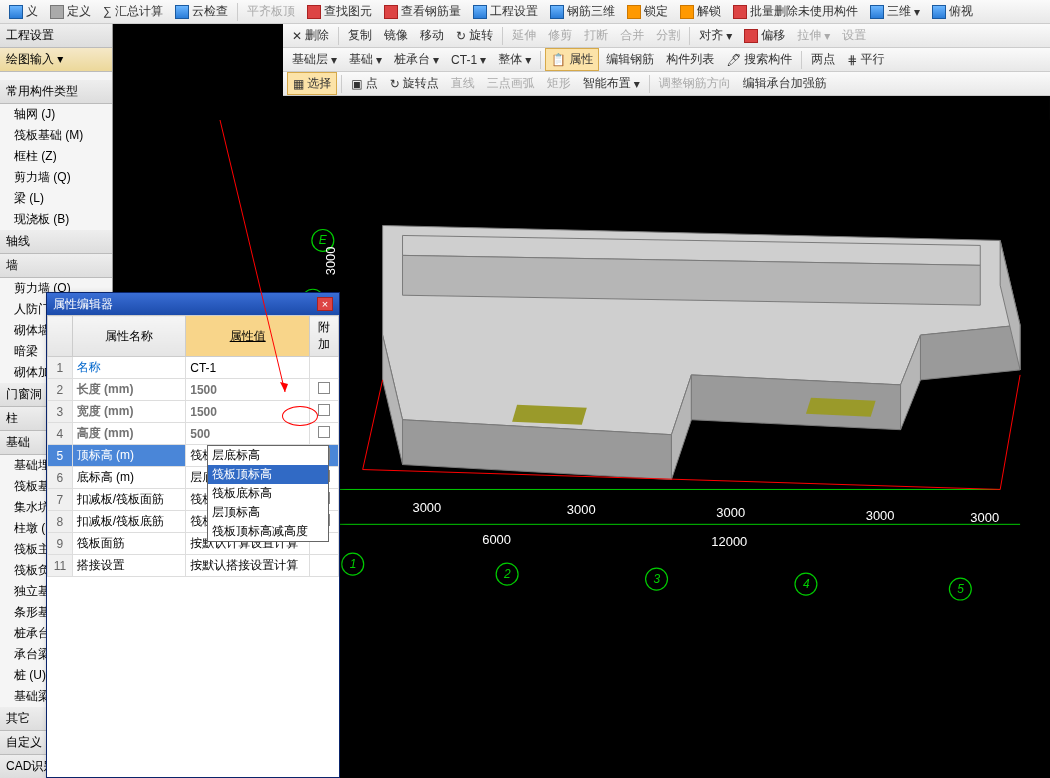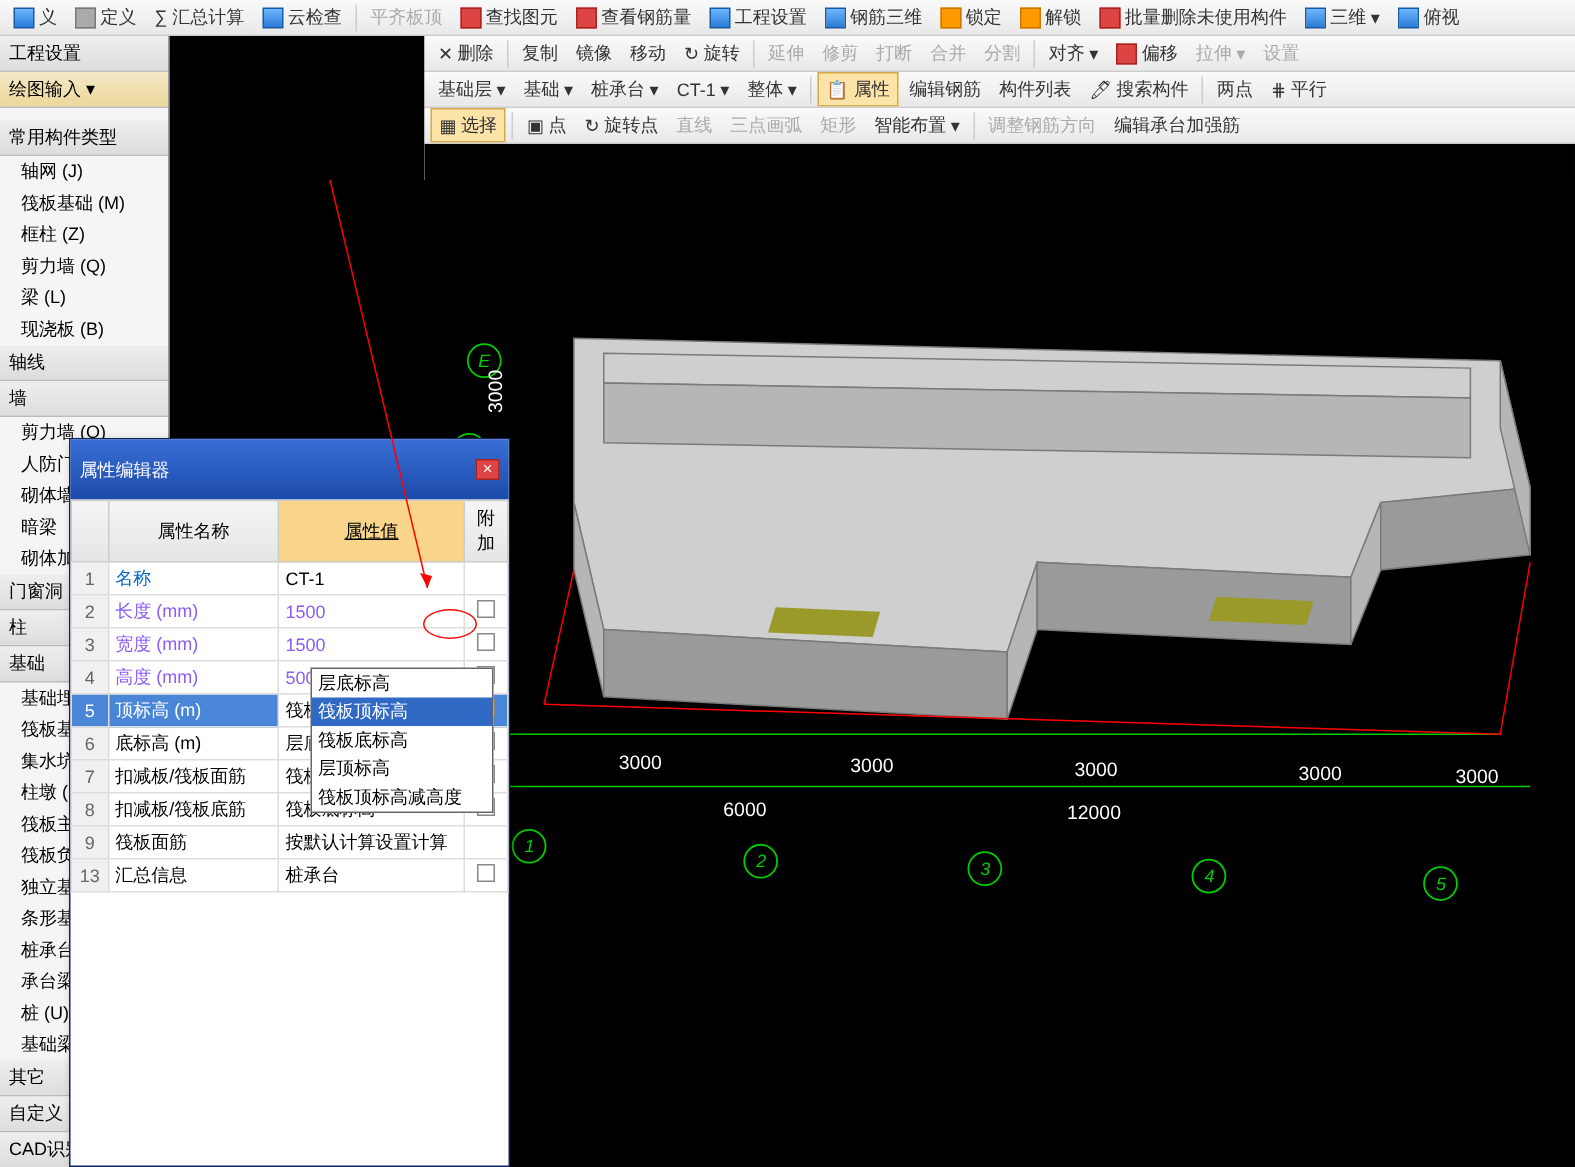--- a/index.html
+++ b/index.html
@@ -38,32 +38,32 @@
 .folder { background:#e2c96a; border:1px solid #a8913a; }
 
 
 .viewport { position:absolute; left:113px; top:24px; right:0; bottom:0; background:#000; }
 .vp-toolbar { position:absolute; left:170px; right:0; top:0; height:96px; background:#f0f0f0; border-bottom:1px solid #999; }
 .vp-toolbar .topbar { height:24px; }
 .svg3d { position:absolute; left:170px; right:0; top:72px; bottom:0; }
 
 
 .prop-dlg { position:absolute; left:46px; top:292px; width:294px; height:486px; background:#fff; border:1px solid #0a246a; box-shadow:2px 2px 6px rgba(0,0,0,0.3); }
-.prop-title { height:22px; background:linear-gradient(#3a6ed5,#1b4bab); color:#fff; padding:20px 6px; display:flex; align-items:center; justify-content:space-between; }
+.prop-title { height:22px; background:linear-gradient(#3a6ed5,#1b4bab); color:#fff; padding:2px 6px; display:flex; align-items:center; justify-content:space-between; }
 .prop-close { width:16px; height:14px; background:#d44; color:#fff; text-align:center; line-height:12px; border:1px solid #a22; cursor:pointer; font-size:11px; }
 .prop-grid { width:100%; border-collapse:collapse; }
 .prop-grid th { background:linear-gradient(#f5f5f5,#e5e5e5); border:1px solid #ccc; padding:3px 4px; font-weight:normal; text-align:center; }
 .prop-grid td { border:1px solid #ddd; padding:2px 4px; height:19px; }
 .prop-grid td.idx { background:#f0f0f0; text-align:center; width:24px; color:#666; }
 .prop-grid td.nm { width:110px; }
 .prop-grid td.val { width:120px; position:relative; }
 .prop-grid td.chk { width:28px; text-align:center; }
 .prop-grid tr.sel td { background:#4a86d8; color:#fff; }
 .prop-grid tr.sel td.val { background:#fff; color:#000; }
-.prop-grid tr.dim td.nm, .prop-grid tr.dim td.val { color:#8b5cf6; }
+.prop-grid tr.dim td.nm, .prop-grid tr.dim td.val { color:#737373;font-weight:bold; }
 .prop-grid th.valhdr { background:#f8d58a;text-decoration:underline; }
 .chkbox { width:12px; height:12px; border:1px solid #888; display:inline-block; background:#fff; }
 .dd-arrow { position:absolute; right:2px; top:2px; width:15px; height:15px; border:1px solid #7eb4ea; background:linear-gradient(#e4f0fb,#c5dff6); text-align:center; line-height:13px; color:#336; cursor:pointer; }
 .dd-list { position:absolute; left:160px; top:152px; width:122px; background:#fff; border:1px solid #666; z-index:10; }
 .dd-list div { padding:1px 4px; }
 .dd-list div.sel { background:#316ac5; color:#fff; }
 
 
 .anno-line { position:absolute; pointer-events:none; }
 .anno-circle { position:absolute; width:36px; height:20px; border:1px solid #f00; border-radius:50%; pointer-events:none; }
@@ -409,24 +409,24 @@
           <td class="val">筏板底标高</td>
           <td class="chk"><span class="chkbox"></span></td>
         </tr>
         <tr>
           <td class="idx">9</td>
           <td class="nm">筏板面筋</td>
           <td class="val">按默认计算设置计算</td>
           <td class="chk"></td>
         </tr>
         <tr>
-          <td class="idx">13</td>
-          <td class="nm">汇总信息</td>
-          <td class="val">桩承台</td>
-          <td class="chk"><span class="chkbox"></span></td>
+          <td class="idx">11</td>
+          <td class="nm">搭接设置</td>
+          <td class="val">按默认搭接设置计算</td>
+          <td class="chk"></td>
         </tr>
       </tbody>
   </table>
 
   <div class="dd-list">
     <div>层底标高</div>
     <div class="sel">筏板顶标高</div>
     <div>筏板底标高</div>
     <div>层顶标高</div>
     <div>筏板顶标高减高度</div>

